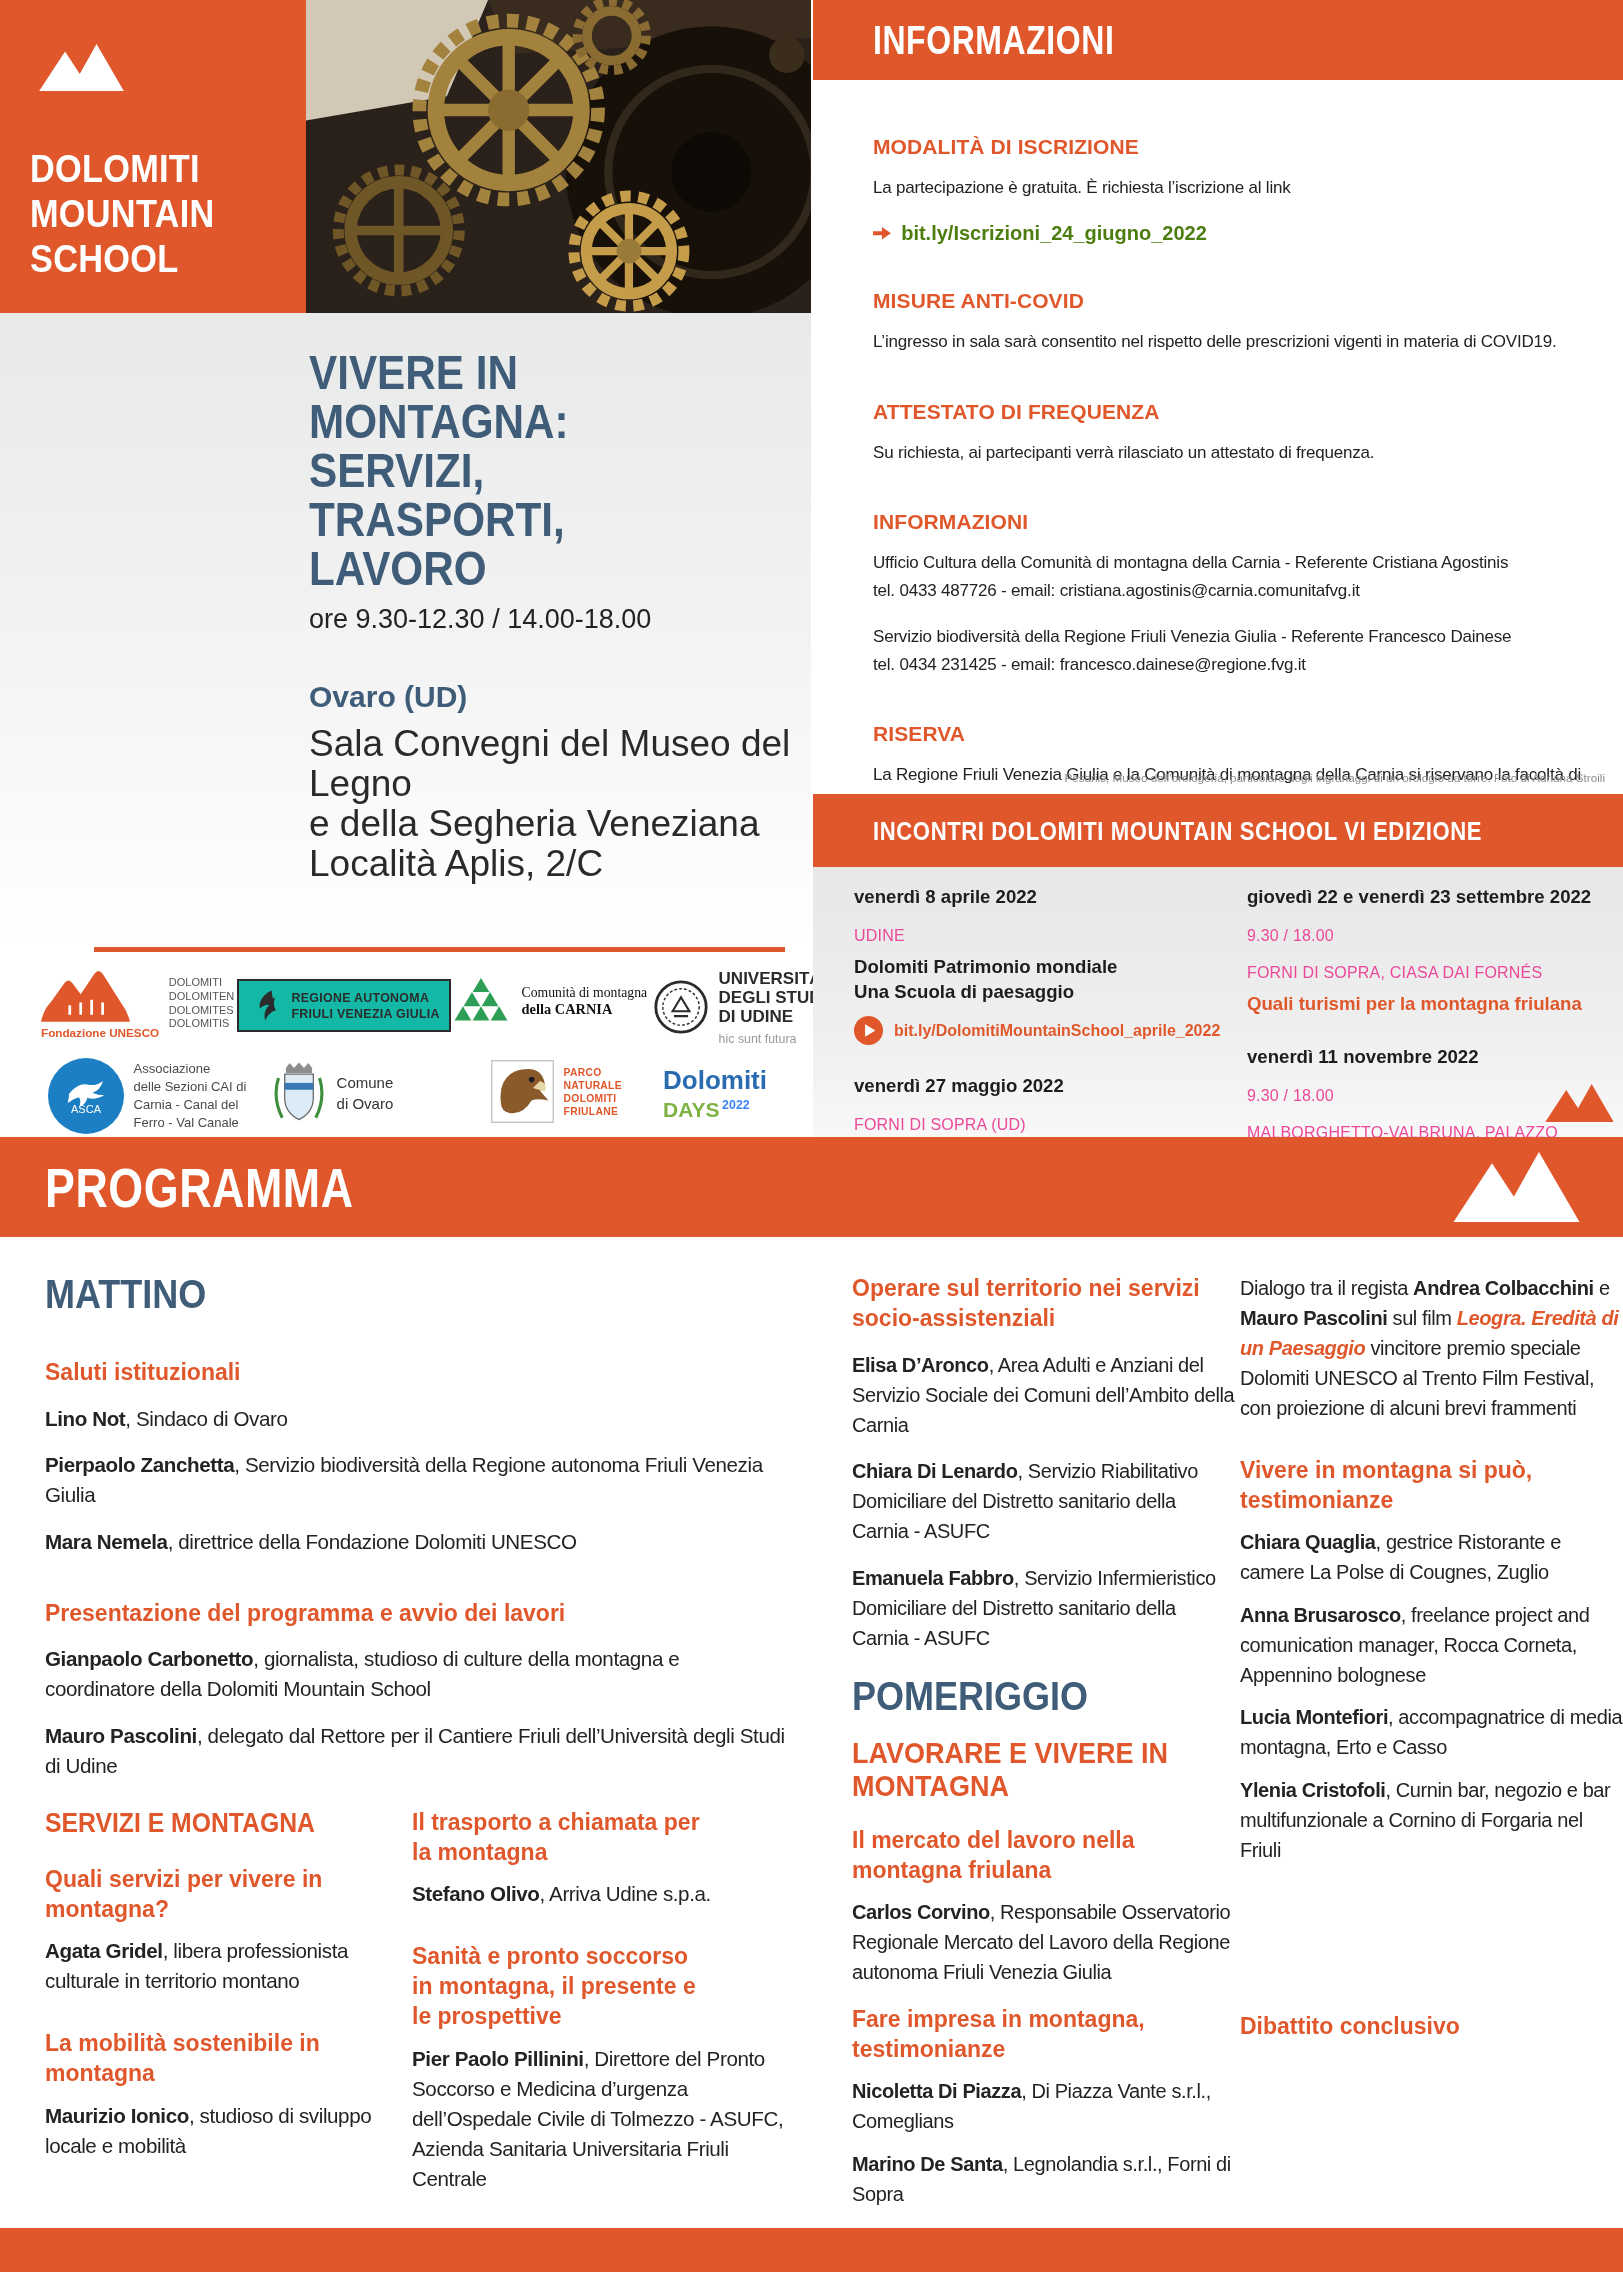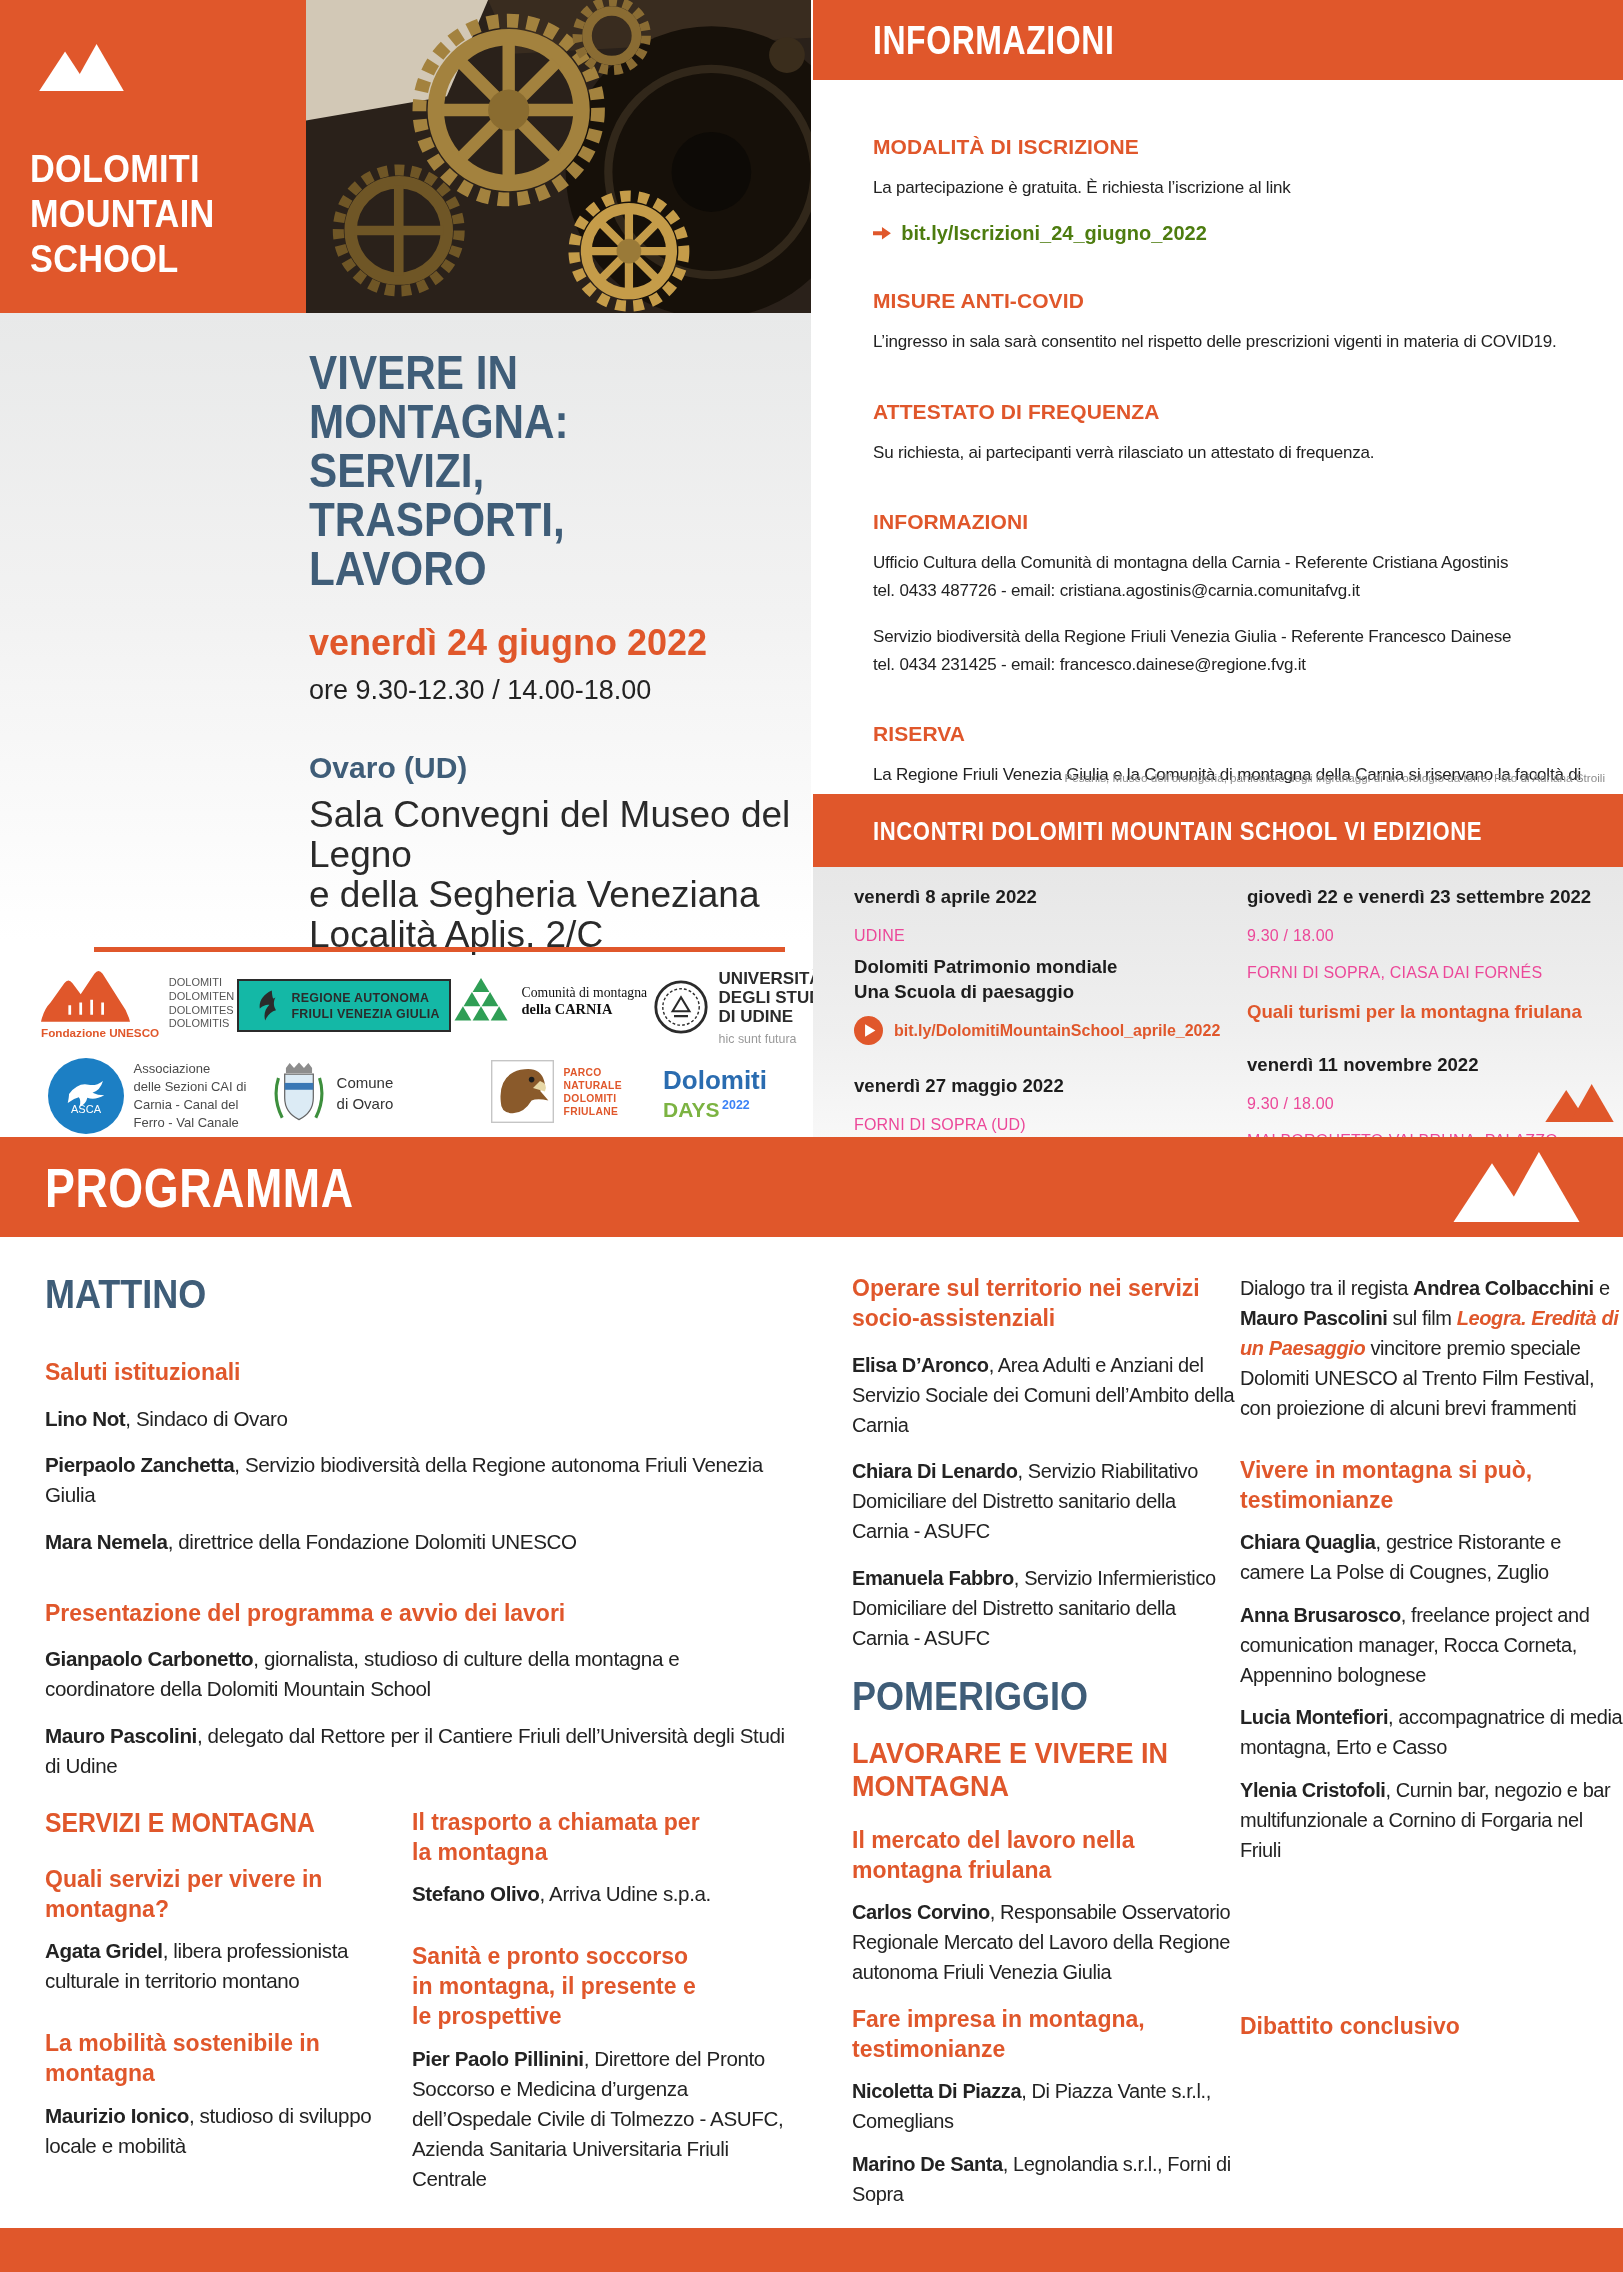--- a/index.html
+++ b/index.html
@@ -75,21 +75,21 @@
   .inc-band .t{position:absolute;left:60px;top:50%;transform:translateY(-50%) scaleX(.85);transform-origin:left center;
                color:#fff;font-weight:bold;font-size:26px;letter-spacing:0.7px;white-space:nowrap;}
   .inc-bg{position:absolute;left:813px;top:867px;width:810px;height:272px;
           background:linear-gradient(180deg,#e7e7e7 0%,#efefef 60%,#f8f8f8 100%);}
   .inc-col{position:absolute;width:375px;}
   .inc-a{left:854px;top:886px;}
   .inc-b{left:1247px;top:886px;}
   .inc-date{font-weight:bold;font-size:18.6px;color:#1d1d1d;}
   .inc-meta{font-size:16px;color:#ec4899;margin-top:19px;letter-spacing:0.2px;}
   .inc-title{font-weight:bold;font-size:18.6px;line-height:25px;color:#1d1d1d;margin-top:9px;}
-  .inc-title-o{font-weight:bold;font-size:18.6px;line-height:25px;color:var(--orange);margin-top:17px;}
+  .inc-title-o{font-weight:bold;font-size:18.6px;line-height:25px;color:var(--orange);margin-top:9px;}
   .inc-link{display:flex;align-items:center;gap:11px;margin-top:12.4px;}
   .inc-link .lt{color:var(--orange);font-weight:bold;font-size:16px;}
   .inc-ev2{margin-top:30px;}
   .inc-peaks{position:absolute;left:1545px;top:1084px;width:69px;height:38px;color:var(--orange);}
 
   
   .prog-band{position:absolute;left:0;top:1137px;width:1623px;height:100px;background:var(--orange);}
   .prog-band .t{position:absolute;left:45px;top:50%;transform:translateY(-50%) scaleX(.8);transform-origin:left center;
                 color:#fff;font-weight:bold;font-size:56px;letter-spacing:0.7px;white-space:nowrap;}
   .prog-band .peaks{position:absolute;right:41px;top:15px;width:131px;height:70px;color:#fff;}
@@ -214,21 +214,20 @@
   <div class="caption">Pesariis, Museo dell’orologeria, particolare degli ingranaggi di un orologio da torre. Foto di Adriana Stroili</div>
 
   <div class="title-block">
     <div class="ev-title">
       <div>VIVERE IN</div>
       <div>MONTAGNA:</div>
       <div>SERVIZI,</div>
       <div>TRASPORTI,</div>
       <div>LAVORO</div>
     </div>
-    <div class="ev-date">venerdì 24 giugno 2022</div>
     <div class="ev-time">ore 9.30-12.30 / 14.00-18.00</div>
     <div class="ev-place">Ovaro (UD)</div>
     <div class="ev-venue">
       <div>Sala Convegni del Museo del Legno</div>
       <div>e della Segheria Veneziana</div>
       <div>Località Aplis, 2/C</div>
     </div>
   </div>
 
   <div class="rule"></div>

